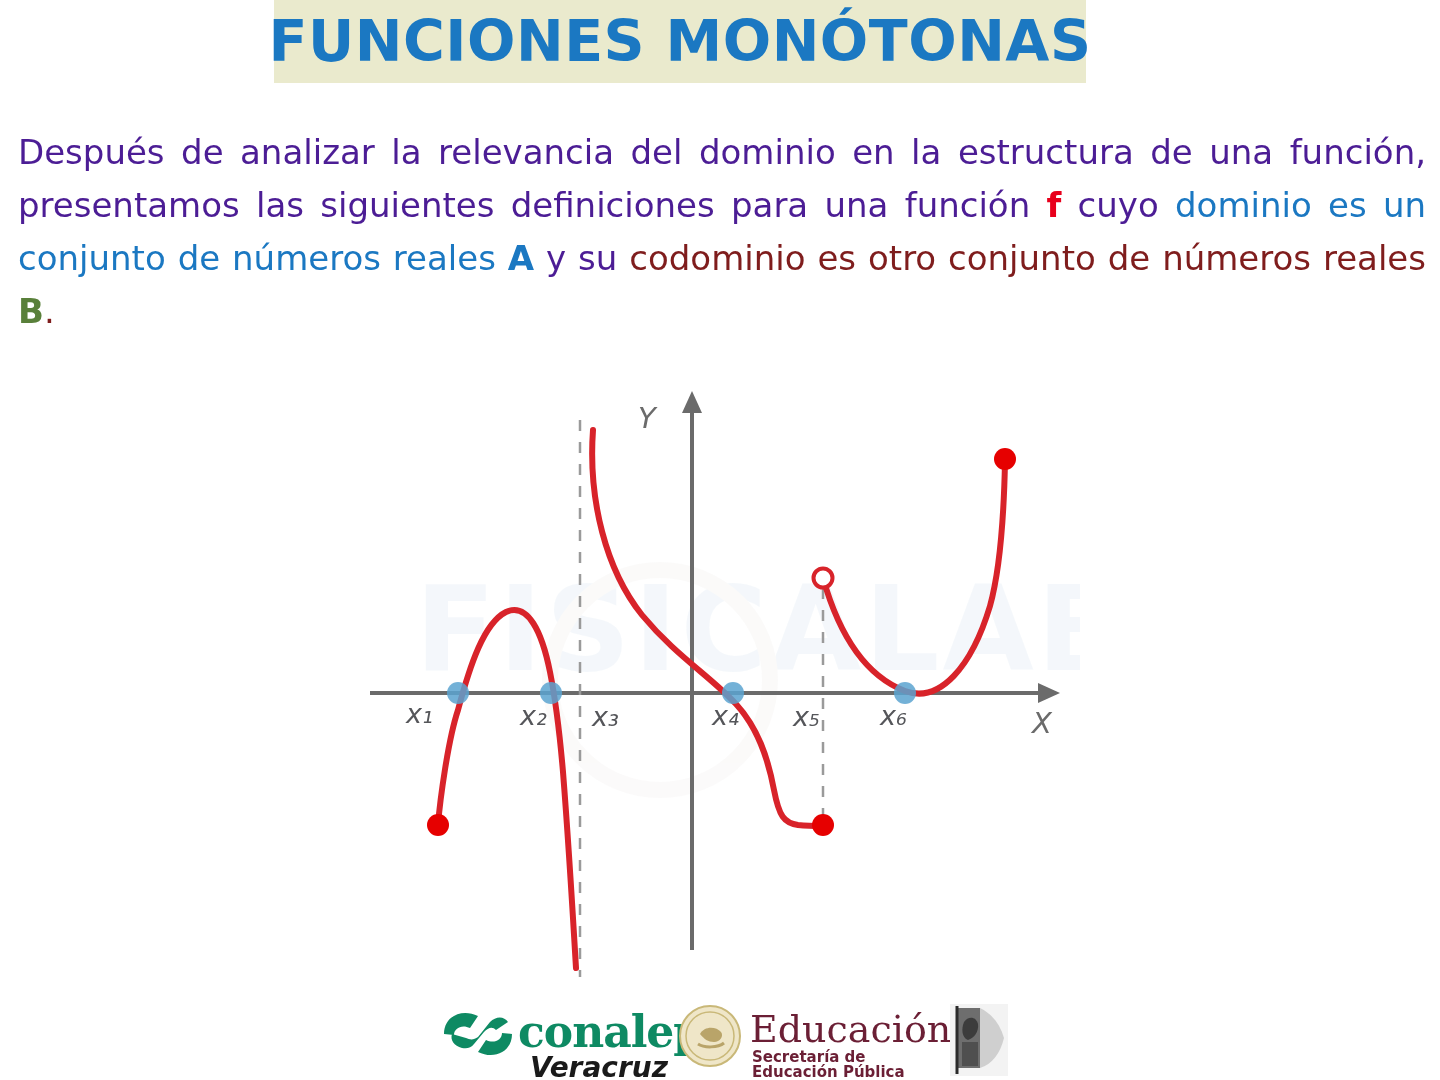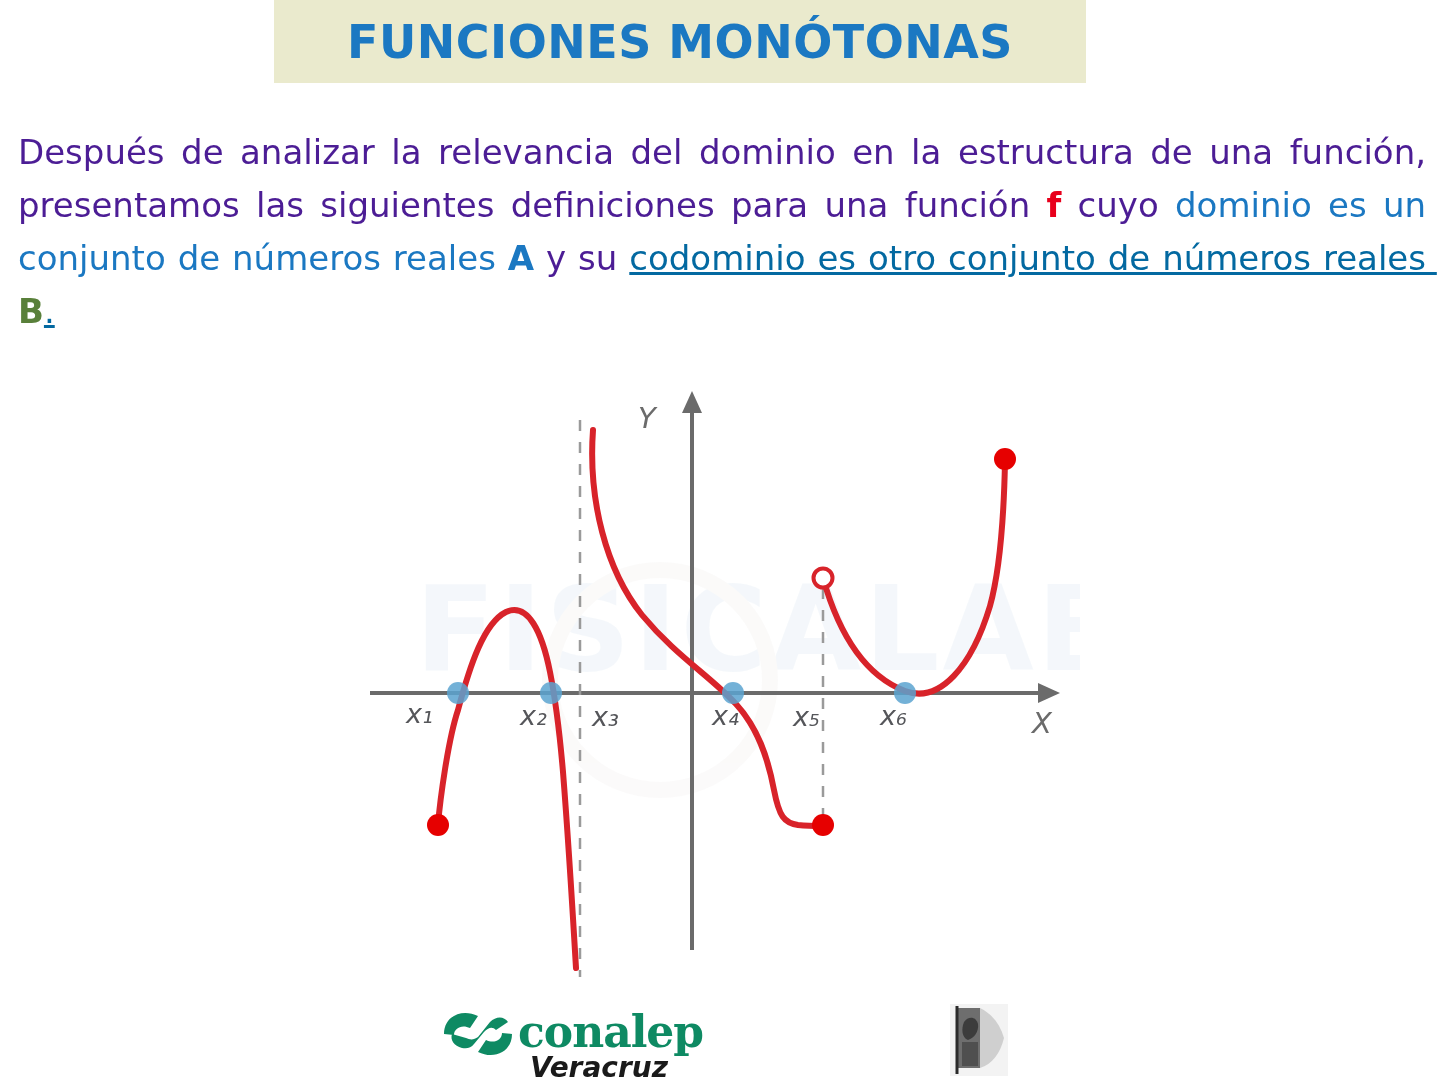--- a/index.html
+++ b/index.html
@@ -22,21 +22,21 @@
     top: 0px;
     width: 812px;
     height: 83px;
     background: #eaeacd;
     display: flex;
     align-items: center;
     justify-content: center;
   }
   #title-text {
     font-family: "DejaVu Sans", sans-serif;
-    font-size: 46px;
+    font-size: 57px;
     font-weight: bold;
     color: #1b78c2;
     letter-spacing: 0.5px;
     white-space: nowrap;
     line-height: 1;
   }
 
   
   #body-paragraph {
     position: absolute;
@@ -48,21 +48,21 @@
     color: #111111;
     text-align: justify;
     font-family: "DejaVu Sans", sans-serif;
     font-weight: 400;
   }
   #body-paragraph .seg { white-space: pre-wrap; }
   .c-black { color: #4c1d95; }
   .c-red   { color: #e8001c; font-weight: bold; }
   .c-blue  { color: #1b78c2; }
   .c-blue-b{ color: #1b78c2; font-weight: bold; }
-  .c-green { color: #0369a1; text-decoration: underline; }
+  .c-green { color: #7f1d1d; }
   .c-green-b { color: #59803a; font-weight: bold; }
 
   
   #graph-figure {
     position: absolute;
     left: 360px;
     top: 380px;
     width: 720px;
     height: 610px;
   }
@@ -203,20 +203,30 @@
     <svg width="76" height="60" viewBox="0 0 76 60">
       <path d="M4 30 C4 12, 22 4, 38 12 L30 24 C22 20, 14 24, 14 31 Z" fill="#0e8a63"></path>
       <path d="M72 30 C72 48, 54 56, 38 48 L46 36 C54 40, 62 36, 62 29 Z" fill="#0e8a63"></path>
       <path d="M22 44 C14 42, 10 36, 12 30 L26 34 C30 36, 34 36, 38 33 L50 18
                C56 12, 64 12, 68 18 L56 26 C52 22, 48 24, 44 28 L34 40 C31 44, 27 45, 22 44 Z" fill="#0e8a63"></path>
     </svg>
     <div id="conalep-word">conalep</div>
     <div id="conalep-sub">Veracruz</div>
   </div>
 
+  <div id="logo-sep" class="logo-block">
+    <svg width="64" height="64" viewBox="0 0 64 64">
+      <circle cx="32" cy="32" r="30" fill="#efe6c8" stroke="#c9b878" stroke-width="2"></circle>
+      <circle cx="32" cy="32" r="24" fill="none" stroke="#c9b878" stroke-width="1.5"></circle>
+      <path d="M22 30 C26 22, 38 22, 43 28 C46 32, 42 38, 36 38 C30 38, 26 35, 22 30 Z" fill="#b9a469"></path>
+      <path d="M20 40 C26 44, 40 44, 46 39" fill="none" stroke="#b9a469" stroke-width="3"></path>
+    </svg>
+    <div id="sep-word">Educación</div>
+    <div id="sep-sub">Secretaría de Educación Pública</div>
+  </div>
 
   <div id="logo-flag" class="logo-block">
     <svg width="58" height="72" viewBox="0 0 58 72">
       <rect x="0" y="0" width="58" height="72" fill="#f3f3f3"></rect>
       <path d="M6 4 L30 4 L30 64 L6 64 Z" fill="#6e6e6e"></path>
       <path d="M30 4 C42 10, 50 20, 54 34 C50 50, 42 60, 30 64 Z" fill="#cfcfcf"></path>
       <path d="M14 18 C18 12, 26 12, 28 20 C29 28, 24 34, 18 36 C12 34, 11 25, 14 18 Z" fill="#3c3c3c"></path>
       <path d="M12 38 L28 38 L28 62 L12 62 Z" fill="#4f4f4f"></path>
       <line x1="7" y1="2" x2="7" y2="70" stroke="#2b2b2b" stroke-width="3"></line>
     </svg>

